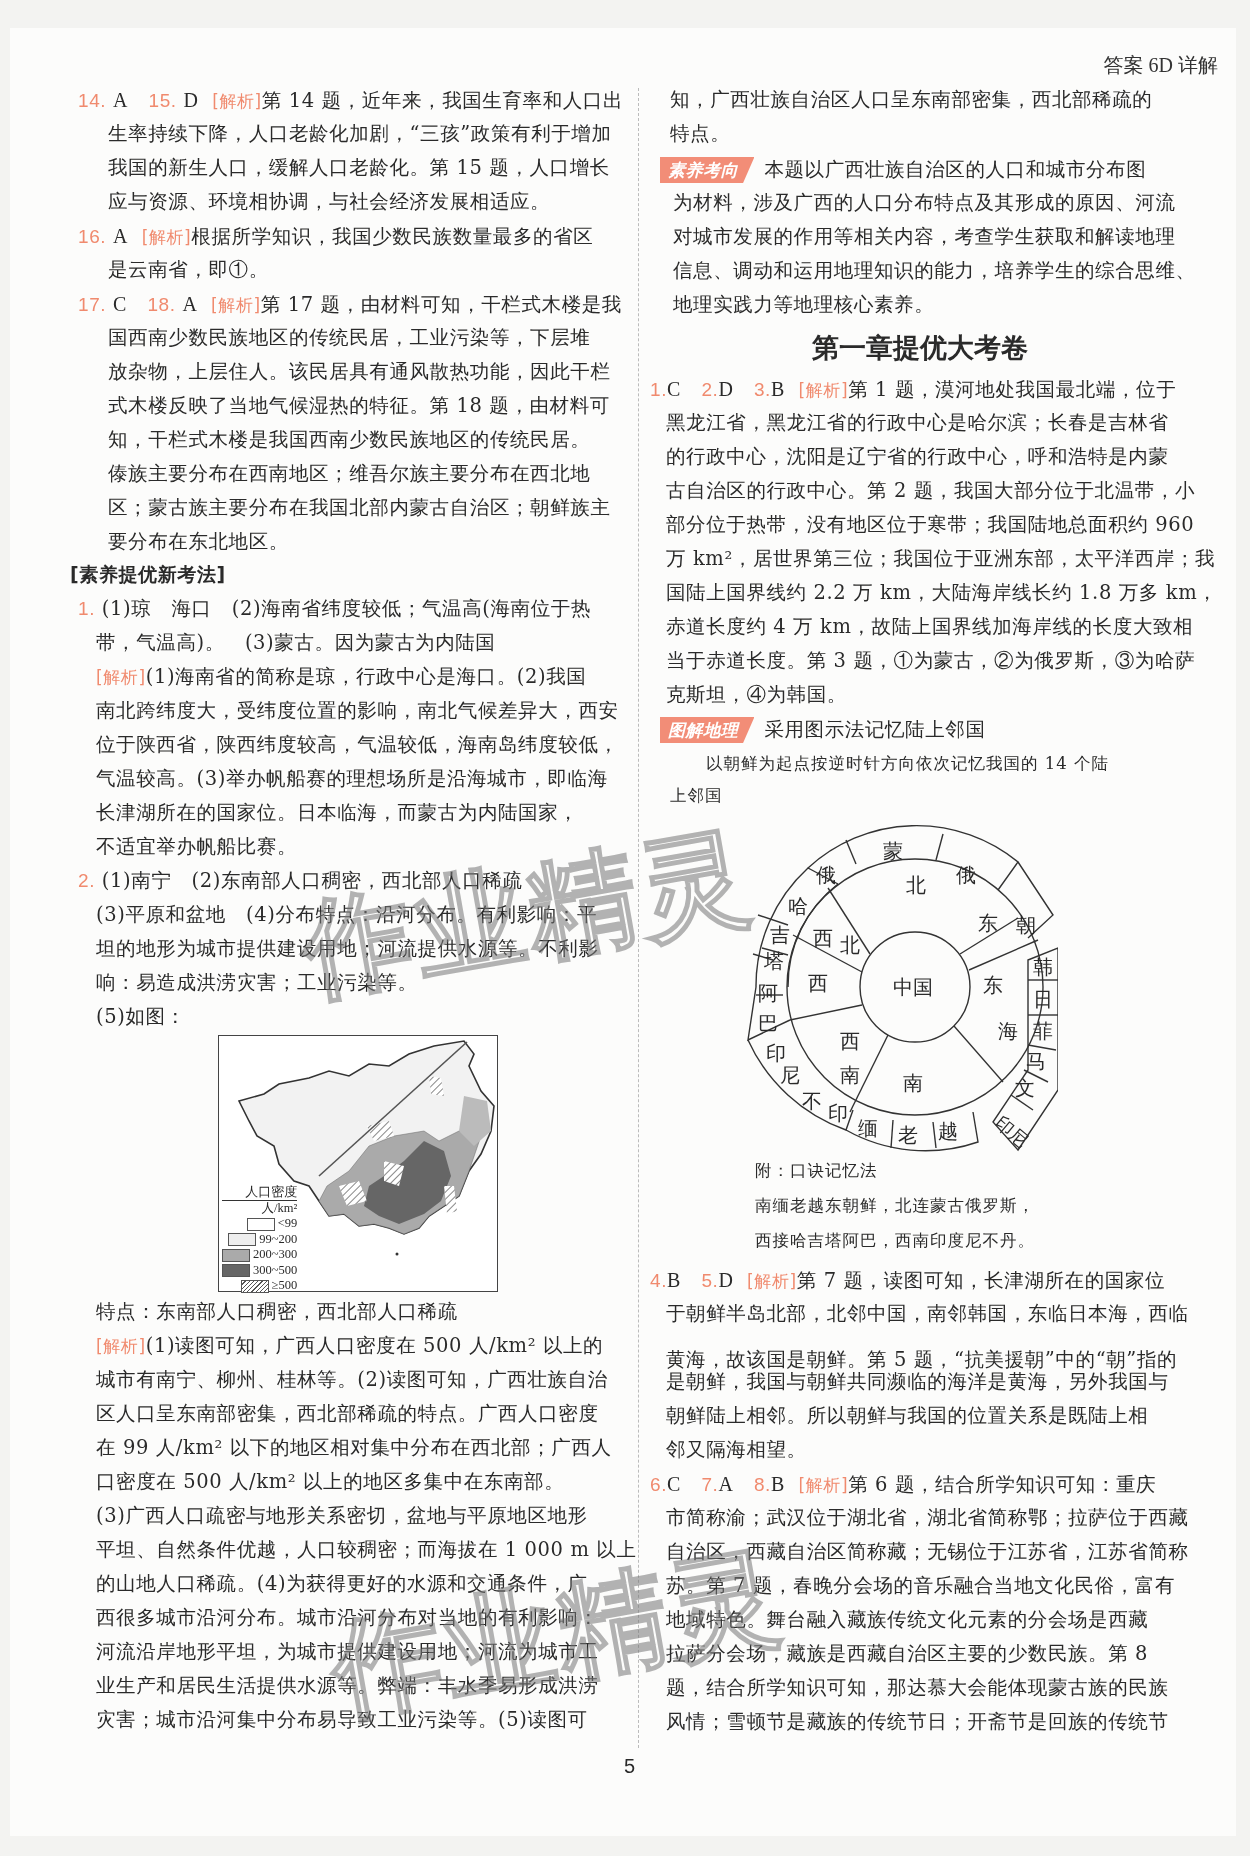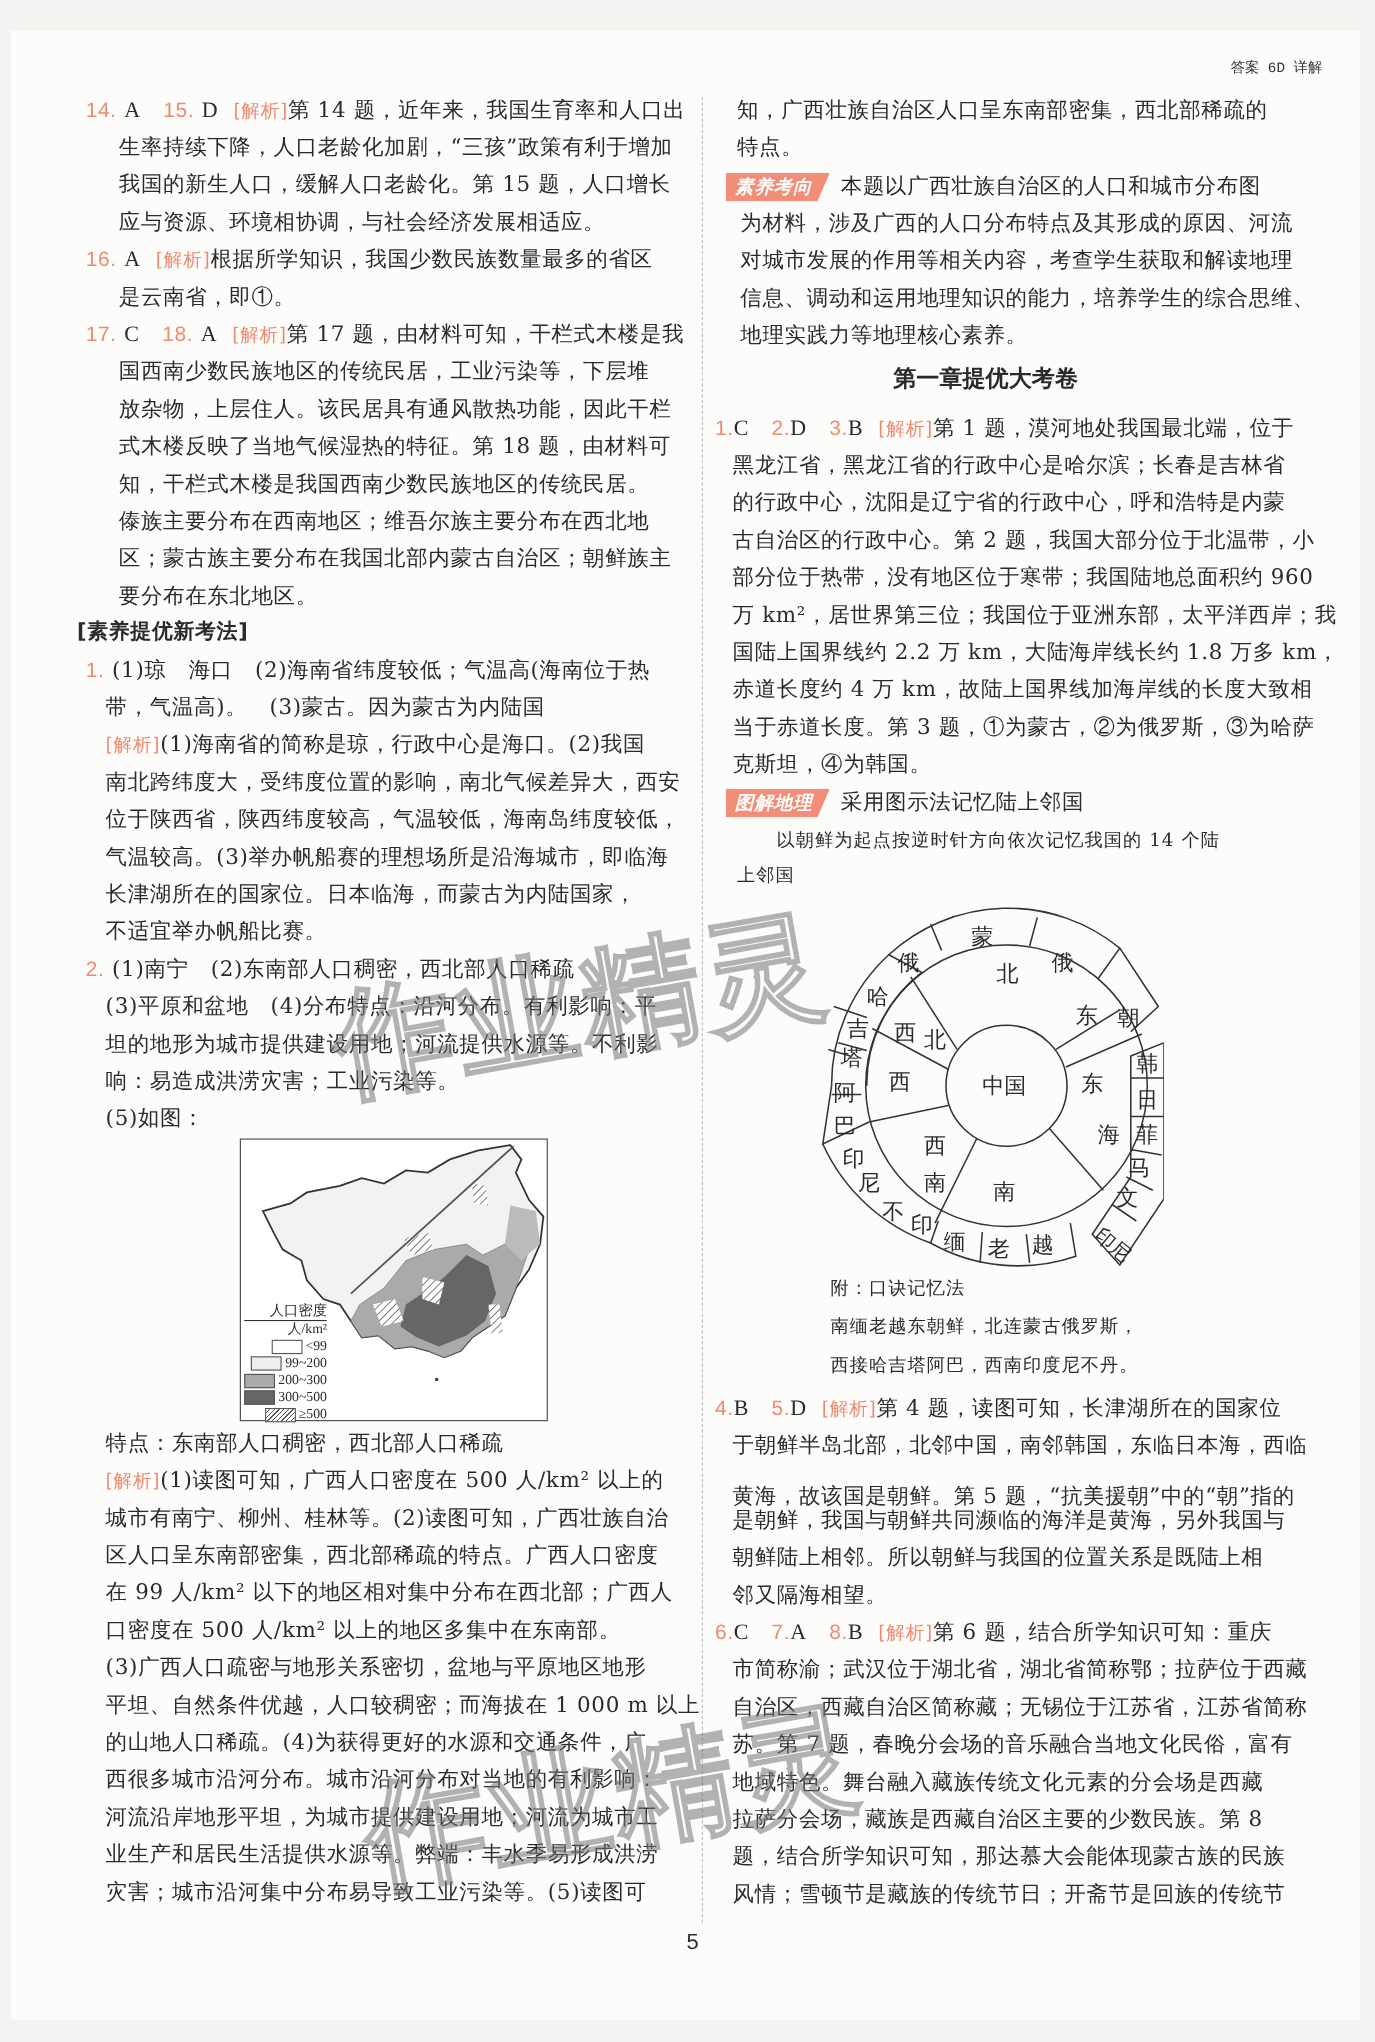--- a/index.html
+++ b/index.html
@@ -1,29 +1,29 @@
 <!DOCTYPE html>
 <html><head>
 <meta charset="utf-8">
 <style>
   html, body { margin:0; padding:0; }
   body { width:1250px; height:1856px; background:#f3f3f1; position:relative; overflow:hidden;
          font-family:"DejaVu Serif","Liberation Serif",serif; color:#2a2a2a; }
   .page { position:absolute; left:10px; top:28px; width:1226px; height:1808px; background:#fcfcfb; }
-  .hdr { position:absolute; right:48px; top:52px; font-family:Liberation Mono, monospace; font-size:13px; color:#333; }
+  .hdr { position:absolute; right:32px; top:52px; font-family:Liberation Serif, serif; font-size:20px; color:#333; }
   .line { position:absolute; white-space:nowrap; font-size:19.5px; line-height:24px; letter-spacing:0.6px; }
   .num { color:#f08a6e; font-family:"Liberation Sans","DejaVu Sans",sans-serif; font-size:19px; }
   .ans { font-family:"Liberation Serif",serif; font-size:20px; }
   .tag { color:#f08a6e; font-family:"DejaVu Sans",sans-serif; font-size:17px; }
   .divider { position:absolute; left:638px; top:88px; width:0; height:1660px; border-left:1.5px dashed #bbb; }
   .sect { font-family:"DejaVu Sans",sans-serif; font-weight:bold; font-size:19px; }
   .ribbon { display:inline-block; background:#f28d77; color:#fff; font-family:"DejaVu Sans",sans-serif; font-weight:bold; font-style:italic;
             font-size:17px; padding:1px 16px 1px 8px; clip-path:polygon(0 0,100% 0,88% 100%,0 100%); margin-right:10px; }
   .italic-body { font-family:"DejaVu Serif",serif; }
-  .h2 { position:absolute; font-family:"DejaVu Sans",sans-serif; font-weight:bold; font-size:21px; }
+  .h2 { position:absolute; font-family:"DejaVu Sans",sans-serif; font-weight:bold; font-size:27px; }
   .pageno { position:absolute; left:624px; top:1755px; font-family:"Liberation Sans",sans-serif; font-size:20px; }
   .mapbox { position:absolute; left:218px; top:1035px; width:278px; height:255px; border:1.5px solid #444; background:#fff; }
   .legend { position:absolute; left:3px; top:148px; font-family:"Liberation Serif",serif; font-size:12.5px; line-height:15.5px;text-align:right; }
   .legend .sw { display:inline-block; width:26px; height:11px; border:1px solid #555; vertical-align:middle; margin-right:3px; }
   .legend .title { font-family:"DejaVu Serif",serif; font-size:13px; border-bottom:1.5px solid #333; }
   .watermark { position:absolute; font-family:"DejaVu Sans",sans-serif; font-weight:bold; color:transparent;
                -webkit-text-stroke:1.5px #777; opacity:0.55; font-size:110px; letter-spacing:4px; transform:rotate(-10deg); }
   .diagram { position:absolute; left:728px; top:820px; width:330px; height:335px; }
   .note { position:absolute; font-family:"DejaVu Serif",serif; font-size:16.5px; letter-spacing:1px; }
 </style>
@@ -248,21 +248,21 @@
     </svg>
   </div>
 
   <div class="note" style="left:755px;top:1160px">附：口诀记忆法</div>
   <div class="note" style="left:755px;top:1195px">南缅老越东朝鲜，北连蒙古俄罗斯，</div>
   <div class="note" style="left:755px;top:1230px">西接哈吉塔阿巴，西南印度尼不丹。</div>
 
   <div class="line" style="left:650px;top:1268px">
     <span class="num">4.</span><span class="ans">B</span>&nbsp;&nbsp;
     <span class="num">5.</span><span class="ans">D</span>&nbsp;
-    <span class="tag">[解析]</span><span>第 4 题，读图可知，长津湖所在的国家位</span>
+    <span class="tag">[解析]</span><span>第 7 题，读图可知，长津湖所在的国家位</span>
   </div>
   <div class="line" style="left:666px;top:1302px">于朝鲜半岛北部，北邻中国，南邻韩国，东临日本海，西临</div>
   <div class="line" style="left:666px;top:1348px">黄海，故该国是朝鲜。第 5 题，“抗美援朝”中的“朝”指的</div>
   <div class="line" style="left:666px;top:1370px">是朝鲜，我国与朝鲜共同濒临的海洋是黄海，另外我国与</div>
   <div class="line" style="left:666px;top:1404px">朝鲜陆上相邻。所以朝鲜与我国的位置关系是既陆上相</div>
   <div class="line" style="left:666px;top:1438px">邻又隔海相望。</div>
 
   <div class="line" style="left:650px;top:1472px">
     <span class="num">6.</span><span class="ans">C</span>&nbsp;&nbsp;
     <span class="num">7.</span><span class="ans">A</span>&nbsp;&nbsp;

